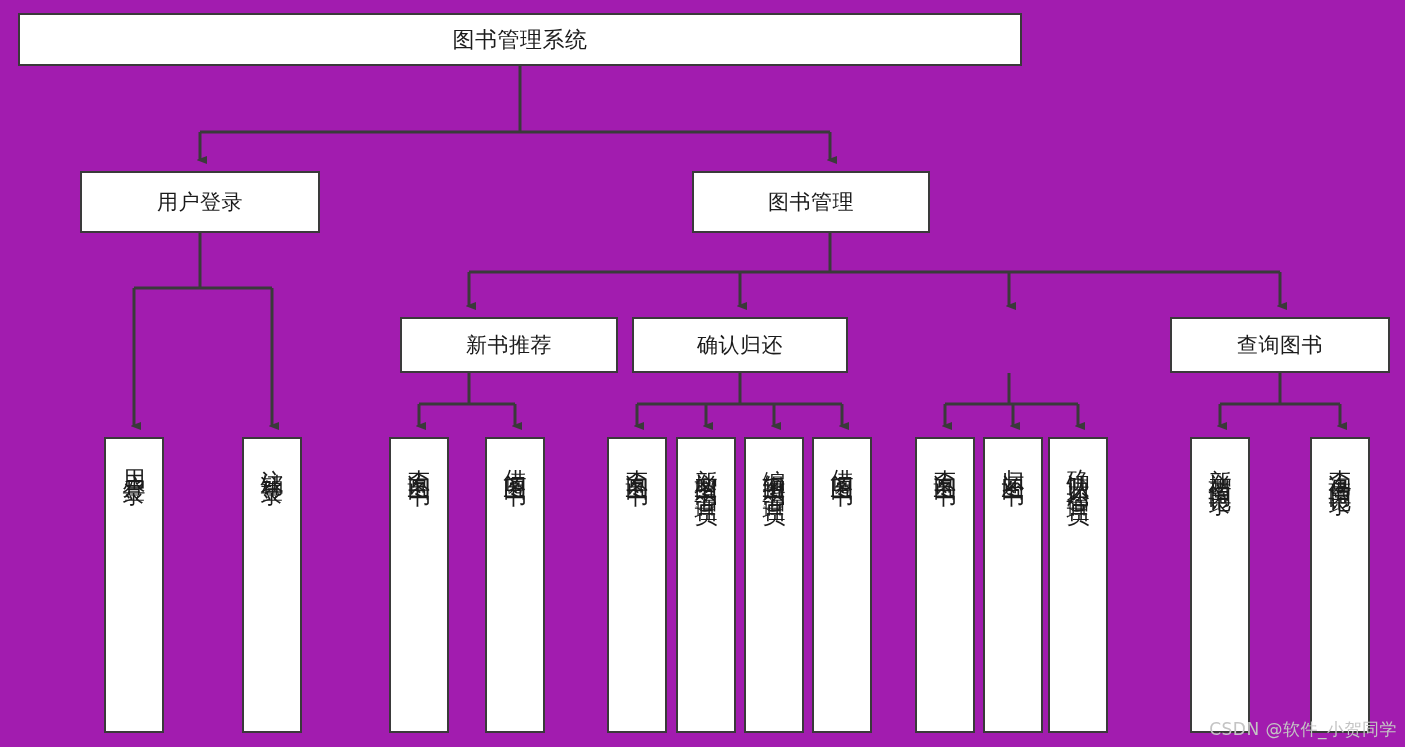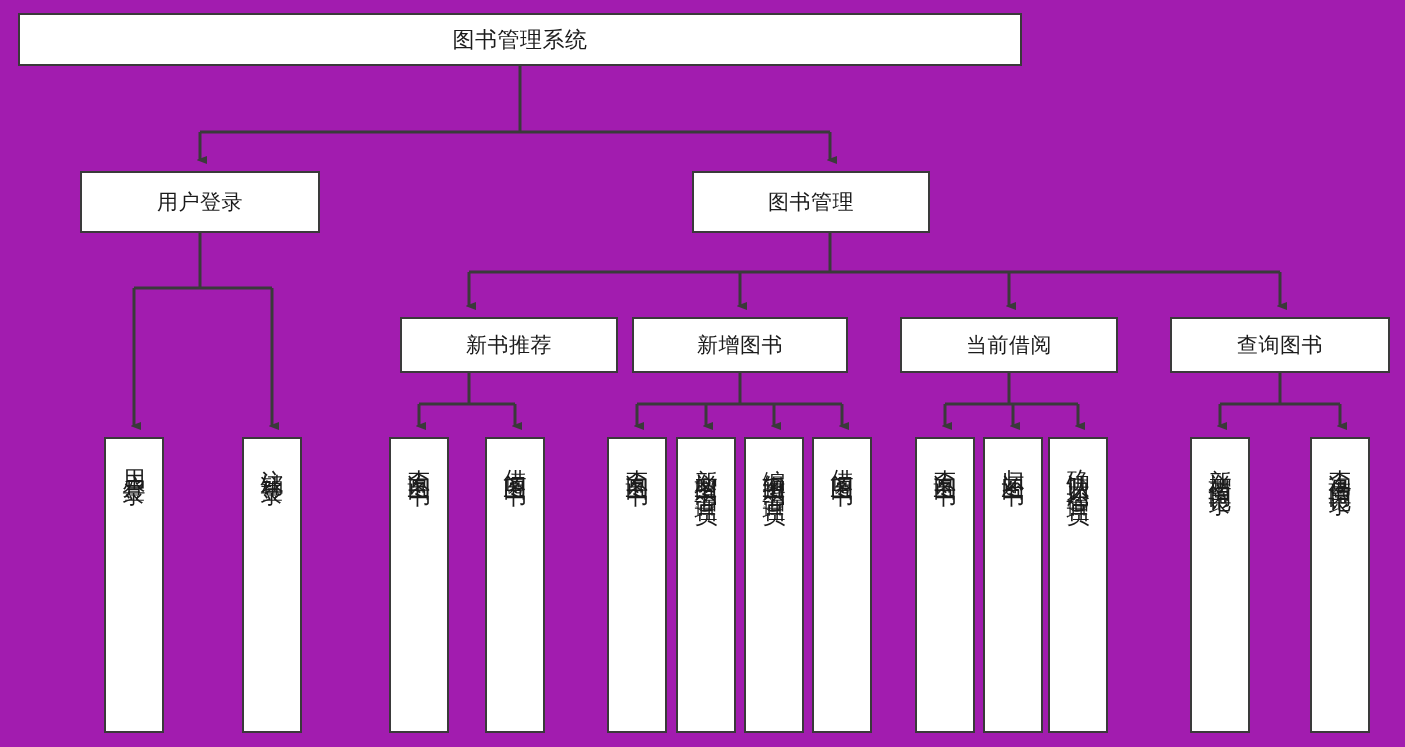--- a/index.html
+++ b/index.html
@@ -160,24 +160,21 @@
     <span class="node-label">用户登录</span>
   </div>
   <div class="node node-l2" id="node-book-manage">
     <span class="node-label">图书管理</span>
   </div>
 
   <div class="node node-l3" id="node-new-book-rec">
     <span class="node-label">新书推荐</span>
   </div>
   <div class="node node-l3" id="node-book-borrow">
-    <span class="node-label">新增图书</span>
-  </div>
-  <div class="node node-l3" id="node-current-borrow">
-    <span class="node-label">当前借阅</span>
+    <span class="node-label">确认归还</span>
   </div>
   <div class="node node-l3" id="node-borrow-record">
     <span class="node-label">查询图书</span>
   </div>
 
   <div class="node node-leaf" style="left:104px;width:60px;">
     <span class="node-label">用户登录</span>
   </div>
   <div class="node node-leaf" style="left:242px;width:60px;">
     <span class="node-label">注销登录</span>
@@ -213,14 +210,15 @@
     <span class="node-label">确认归还（管理员）</span>
   </div>
 
   <div class="node node-leaf" style="left:1190px;width:60px;">
     <span class="node-label">新增借阅记录</span>
   </div>
   <div class="node node-leaf" style="left:1310px;width:60px;">
     <span class="node-label">查询借阅记录</span>
   </div>
 
+  <div class="watermark">CSDN @软件_小贺同学</div>
 
 </div>
 
 </body></html>

